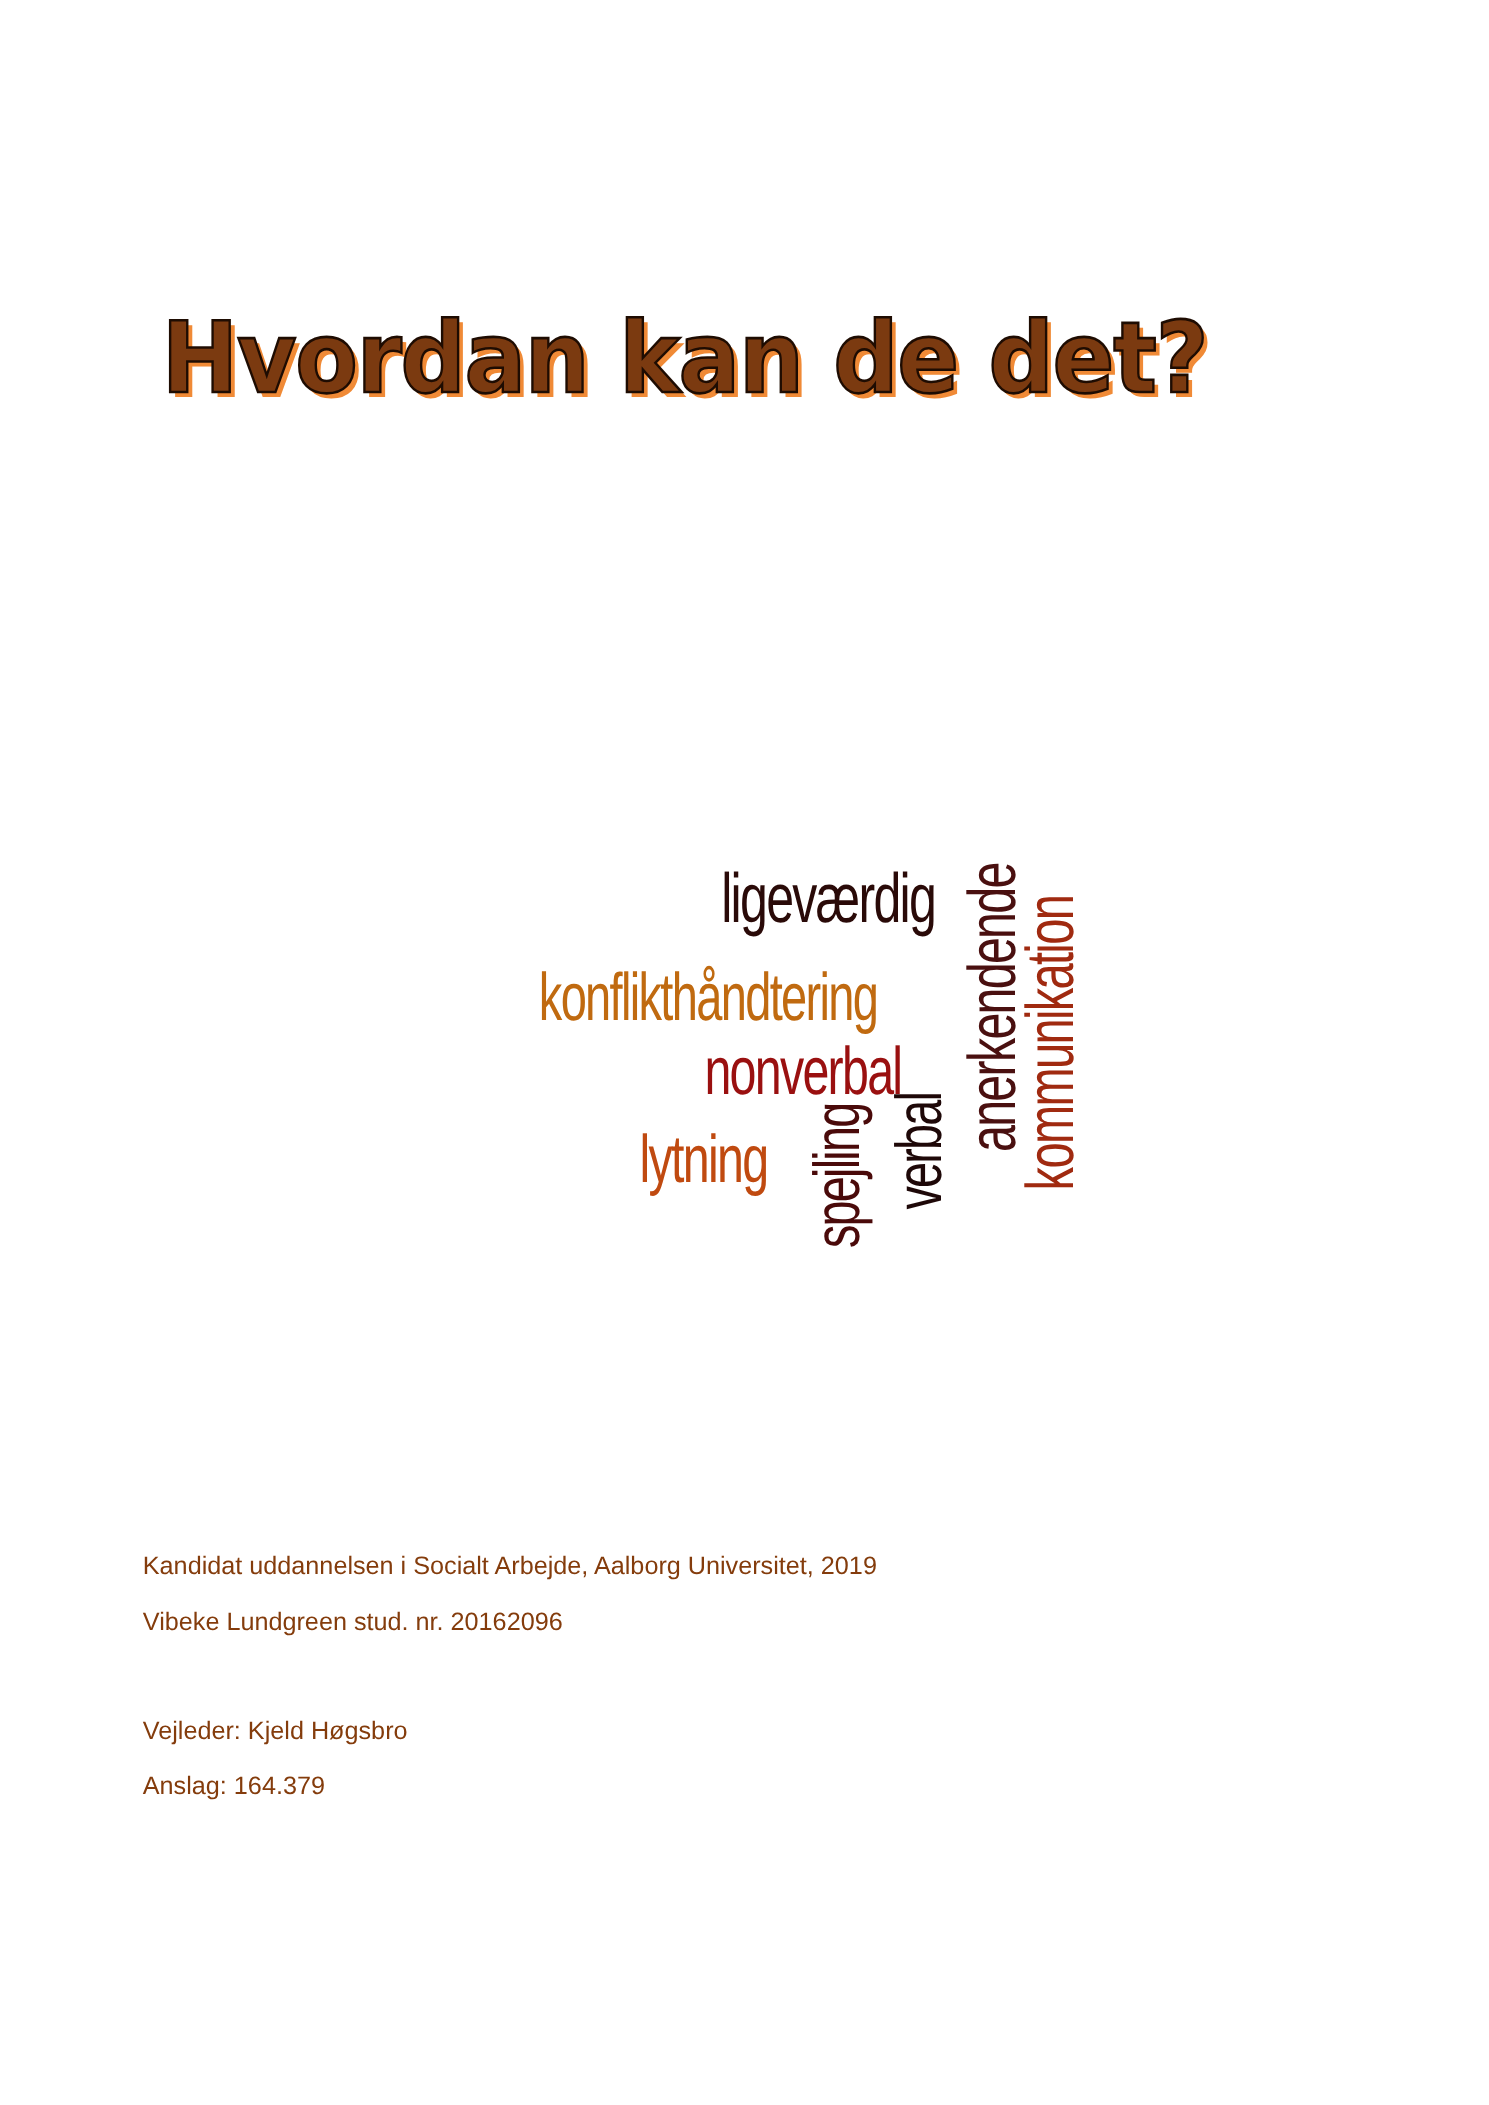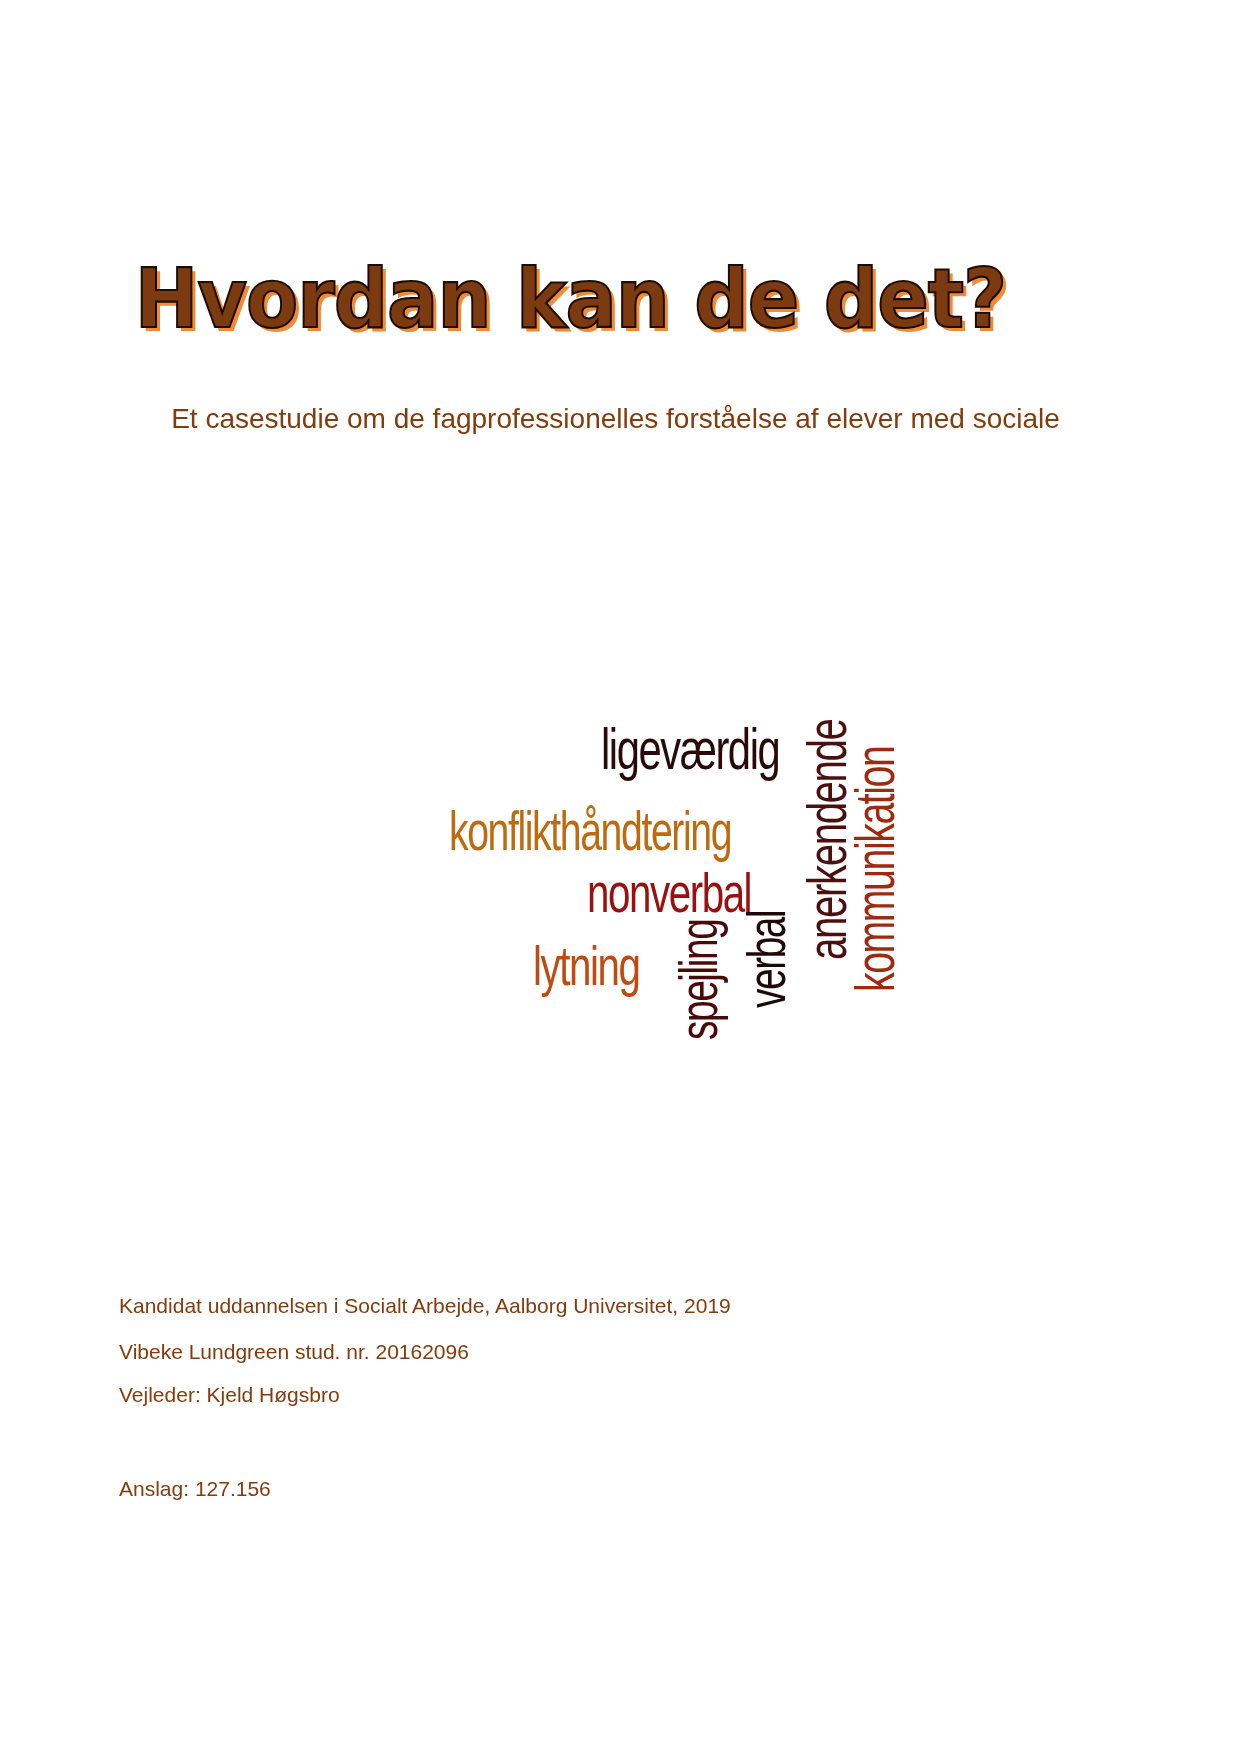--- a/index.html
+++ b/index.html
@@ -73,21 +73,20 @@
       color: #843c0c;
       margin: 1px;
     }
   </style>
 </head>
 <body>
 
 <h1 class="page-title">Hvordan kan de det?</h1>
 
 <div class="subtitle">
-  <span>Et casestudie om de fagprofessionelles forståelse af elever med sociale</span>
 </div>
 
 <div class="wordcloud">
 
   <div class="word" style="left:162px; top:100px; font-size:58px; color:#2a0a08; transform:scaleX(0.72); transform-origin:left top;">ligeværdig</div>
 
   <div class="word" style="left:10px; top:183px; font-size:56px; color:#c06a10; transform:scaleX(0.7); transform-origin:left top;">konflikthåndtering</div>
 
   <div class="word" style="left:148px; top:245px; font-size:56px; color:#9a1010; transform:scaleX(0.72); transform-origin:left top;">nonverbal</div>
 
@@ -97,14 +96,14 @@
 
   <div class="word" style="left:300px; top:388px; font-size:54px; color:#1e0808; transform:rotate(-90deg) scaleX(0.72); transform-origin:left top;">verbal</div>
 
   <div class="word" style="left:360px; top:340px; font-size:56px; color:#4a1010; transform:rotate(-90deg) scaleX(0.72); transform-origin:left top;">anerkendende</div>
 
   <div class="word" style="left:408px; top:372px; font-size:56px; color:#a02a10; transform:rotate(-90deg) scaleX(0.7); transform-origin:left top;">kommunikation</div>
 </div>
 
 <p class="meta" style="top:1293px;">Kandidat uddannelsen i Socialt Arbejde, Aalborg Universitet, 2019</p>
 <p class="meta" style="top:1339px;text-align:right;">Vibeke Lundgreen stud. nr. 20162096</p>
-<p class="meta" style="top:1382px;text-align:right;">Vejleder: Kjeld Høgsbro</p>
-<p class="meta" style="top:1476px;">Anslag: 127.156</p>
+<p class="meta" style="top:1430px;text-align:right;">Vejleder: Kjeld Høgsbro</p>
+<p class="meta" style="top:1476px;">Anslag: 164.379</p>
 
 </body></html>

